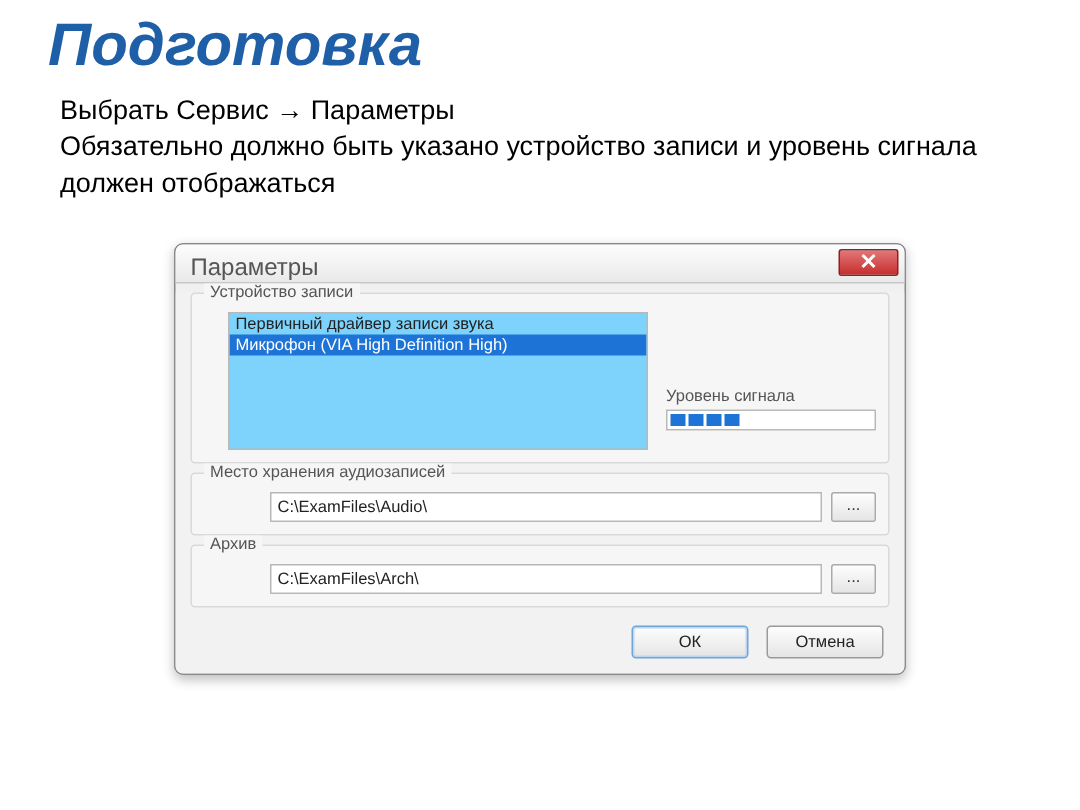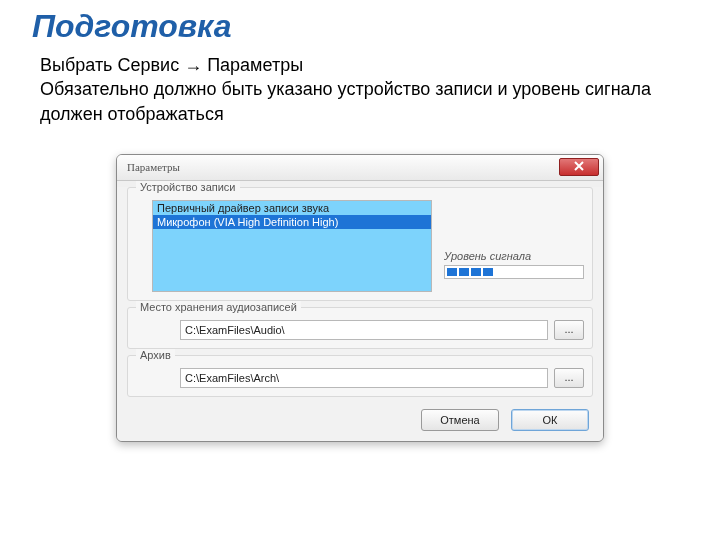--- a/index.html
+++ b/index.html
@@ -5,21 +5,21 @@
   * { box-sizing: border-box; margin: 0; padding: 0; }
   body {
     font-family: Arial, sans-serif;
     background: #fff;
     width: 720px;
     height: 540px;
     overflow: hidden;
   }
   .slide-title {
     color: #1f5fa8;
-    font-size: 32px;
+    font-size: 40px;
     font-weight: bold;
     font-style: italic;
     padding: 8px 0 4px 32px;
   }
   .slide-text {
     color: #000;
     font-size: 18px;
     line-height: 1.35;
     padding: 4px 30px 0 40px;
   }
@@ -32,26 +32,25 @@
     border-radius: 6px;
     background: #f0f0f0;
     box-shadow: 0 3px 8px rgba(0,0,0,.25);
     overflow: hidden;
   }
   .titlebar {
     height: 26px;
     background: linear-gradient(#fdfdfd,#e9e9e9);
     border-bottom: 1px solid #c7c7c7;
     display: flex;
-    align-items: center;
+    align-items: flex-end;
     padding-left: 10px;
     position: relative;
-    font-size: 11px;
+    font-size: 16px;
     color: #555;
-    font-family: Liberation Serif, serif;
   }
   .close-btn {
     position: absolute;
     right: 4px; top: 3px;
     width: 40px; height: 18px;
     background: linear-gradient(#e27777,#c72e2e);
     border: 1px solid #8f2020;
     border-radius: 2px;
     display: flex; align-items: center; justify-content: center;
   }
@@ -80,21 +79,21 @@
   .listbox {
     flex: 1;
     height: 92px;
     background: #7dd3fc;
     border: 1px solid #b8b8b8;
     overflow: hidden;
     font-size: 11px;
   }
   .list-item { padding: 1px 4px; color: #222; white-space: nowrap; }
   .list-item.selected { background: #1e74d6; color: #fff; }
-  .signal-col { width: 140px; padding-top: 50px; font-style: italic; }
+  .signal-col { width: 140px; padding-top: 50px; }
   .signal-label { font-size: 11px; color: #555; margin-bottom: 3px; }
   .signal-bar {
     height: 14px;
     background: #fff;
     border: 1px solid #b8b8b8;
     display: flex; gap: 2px; padding: 2px;
   }
   .seg { width: 10px; height: 8px; background: #1e74d6; }
   .path-row { display: flex; gap: 6px; align-items: flex-start; margin-left: 28px; }
   .path-input {
@@ -187,19 +186,19 @@
 
       <div class="group">
         <div class="group-label">Архив</div>
         <div class="path-row">
           <input class="path-input" value="C:\ExamFiles\Arch\" style="">
           <div class="browse-btn">...</div>
         </div>
       </div>
 
       <div class="footer">
+        <div class="btn primary">ОК</div>
         <div class="btn">Отмена</div>
-        <div class="btn primary">ОК</div>
       </div>
 
     </div>
   </div>
 </div>
 
 </body></html>

